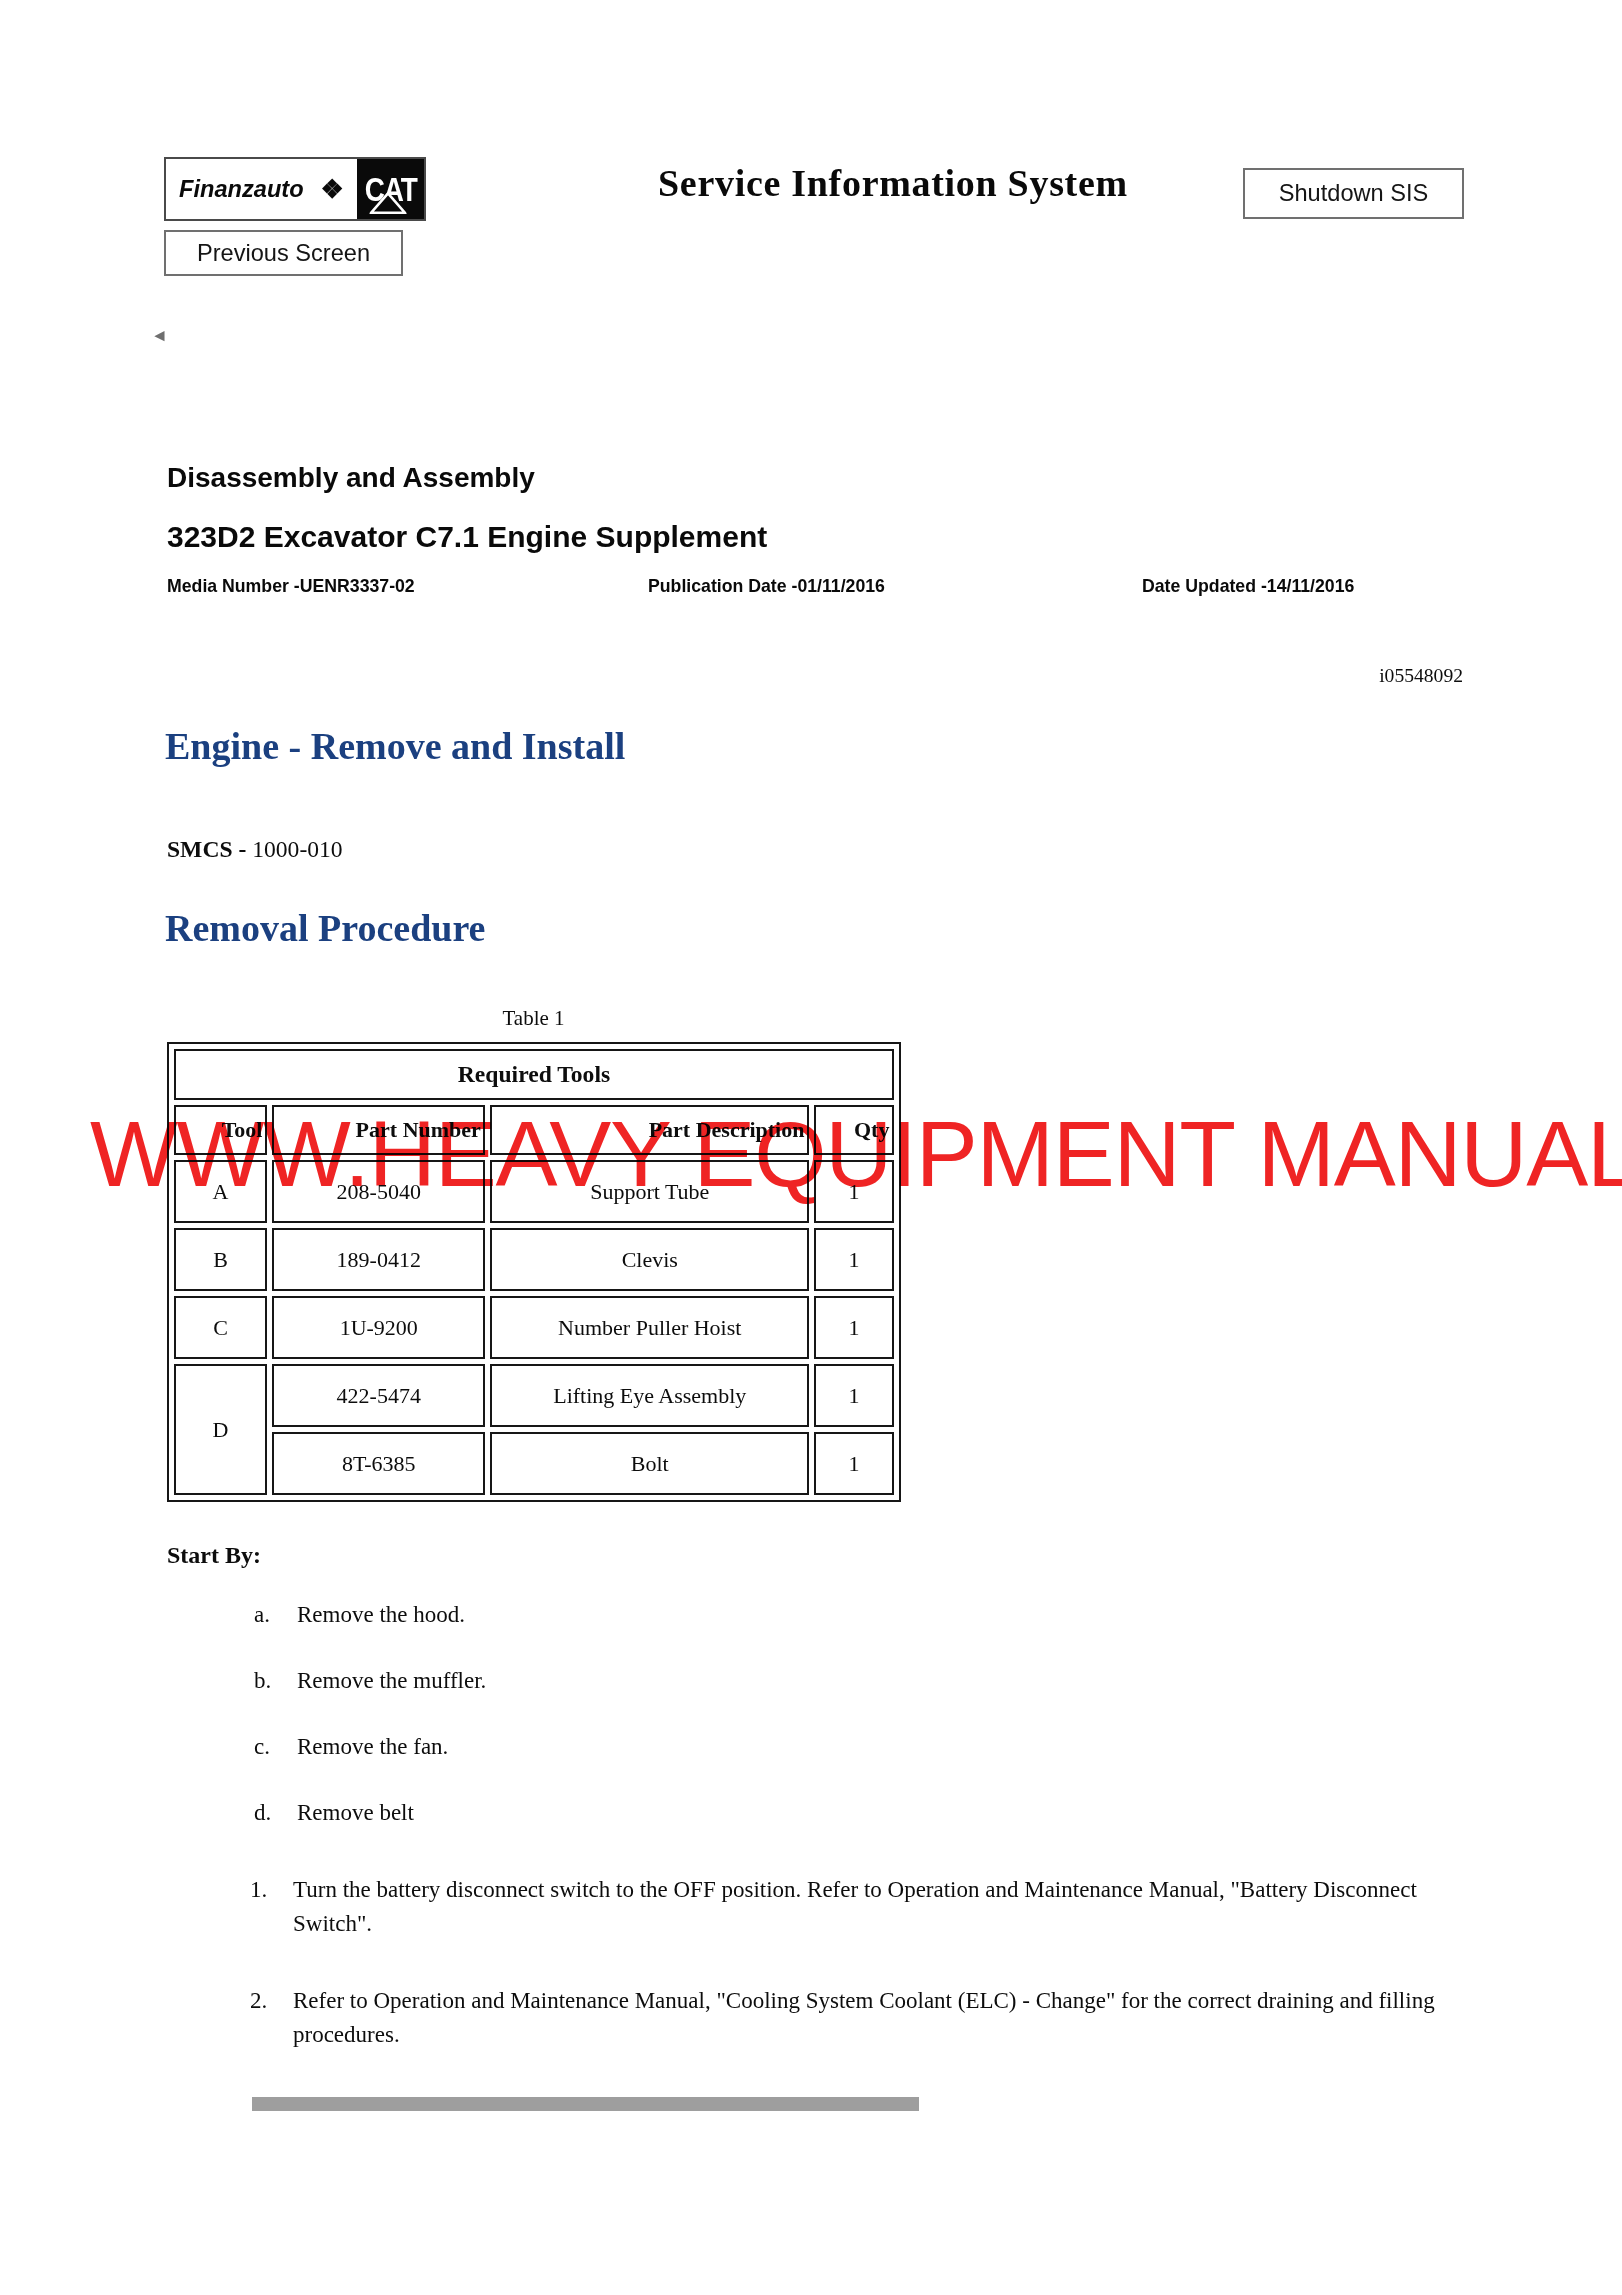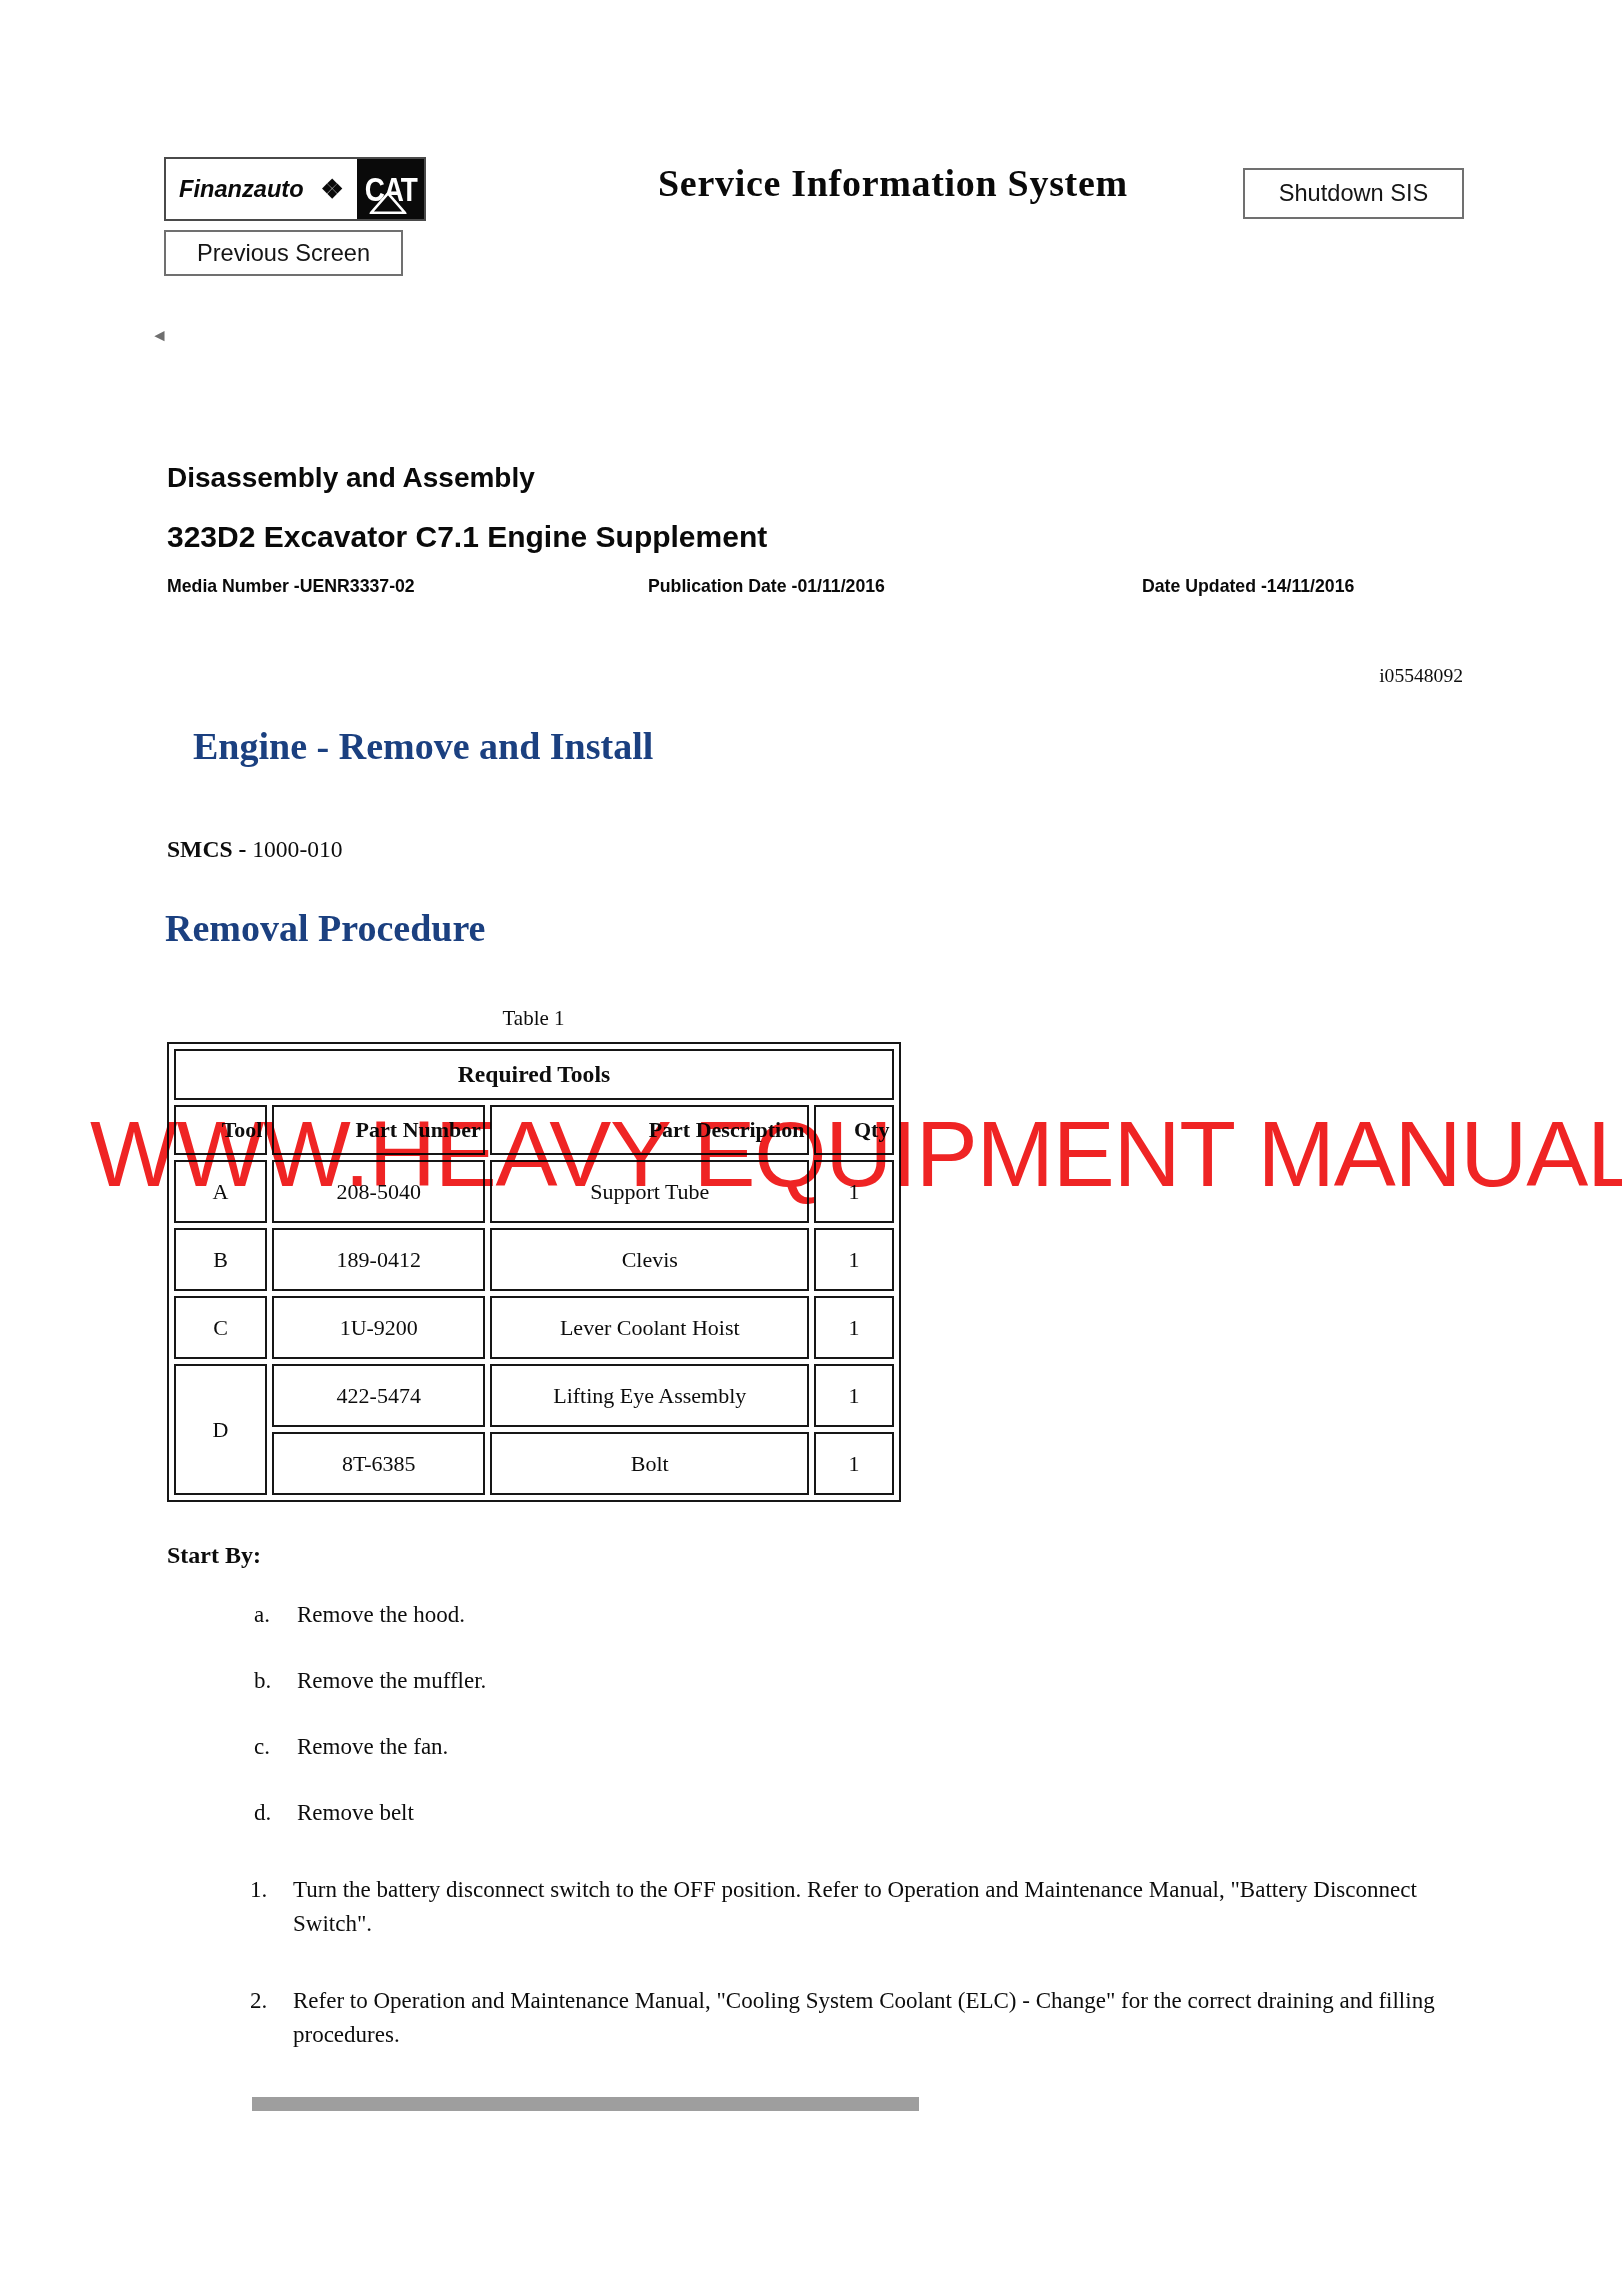--- a/index.html
+++ b/index.html
@@ -73,21 +73,21 @@
   .doc-title { font-weight:bold; font-size:28px; color:#0a0a0a; }
   .doc-subtitle { font-weight:bold; font-size:30px; color:#0a0a0a; margin-top:26px; }
   .media-row {
     display:grid; grid-template-columns:481px 494px 1fr;
     margin-top:22px; font-weight:bold; font-size:17.7px; color:#0a0a0a;
   }
   .doc-id { position:absolute; top:665px; right:160px; font-size:19.6px; }
 
   
   .h-blue { position:absolute; left:165px; font-weight:bold; font-size:38px; color:#1b4080; }
-  .h1-engine { top:724px;margin-left:28px; }
+  .h1-engine { top:724px; }
   .h2-removal { top:906px; }
   .smcs-line { position:absolute; left:167px; top:836px; font-size:23.6px; }
   .smcs-line .b { font-weight:bold; }
 
   
   .tbl-caption {
     position:absolute; left:167px; top:1006px; width:733px;
     text-align:center; font-size:21px;
   }
   table.tools {
@@ -200,21 +200,21 @@
     </tr>
     <tr class="r-data">
       <td>B</td>
       <td>189-0412</td>
       <td>Clevis</td>
       <td>1</td>
     </tr>
     <tr class="r-data">
       <td>C</td>
       <td>1U-9200</td>
-      <td>Lever Coolant Hoist</td>
+      <td>Number Puller Hoist</td>
       <td>1</td>
     </tr>
     <tr class="r-data">
       <td rowspan="2">D</td>
       <td>422-5474</td>
       <td>Lifting Eye Assembly</td>
       <td>1</td>
     </tr>
     <tr class="r-data">
       <td>8T-6385</td>

